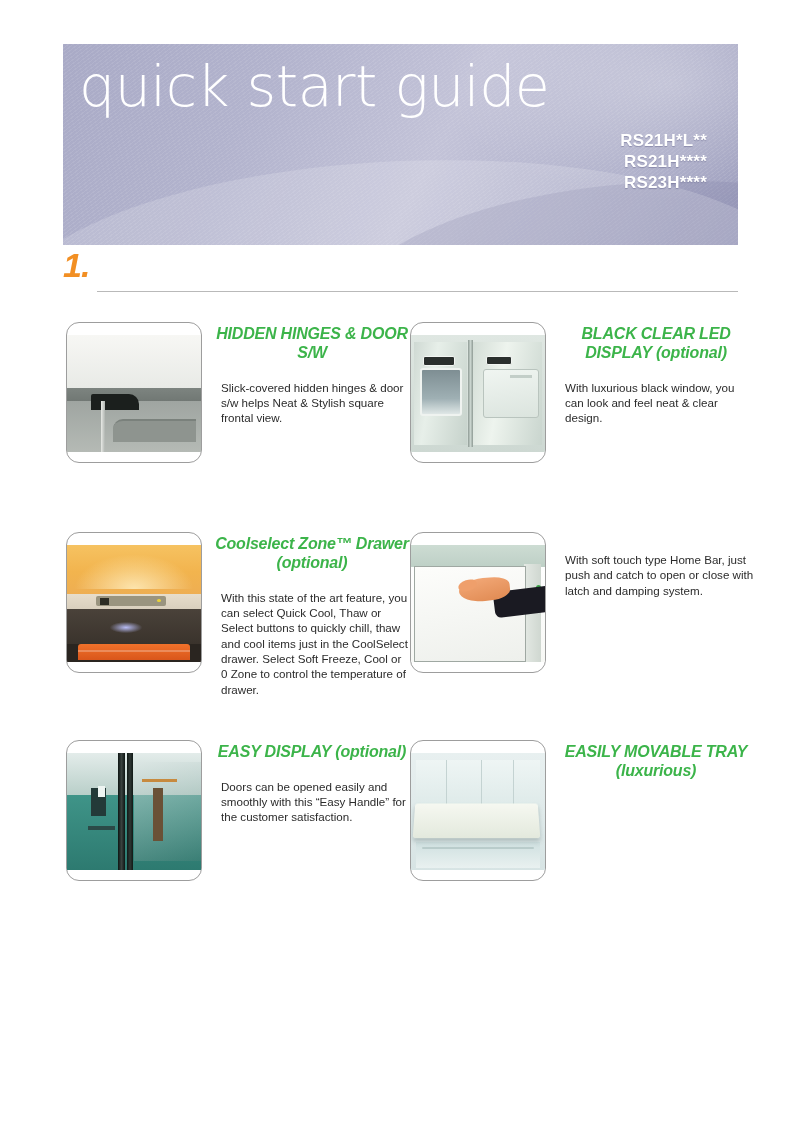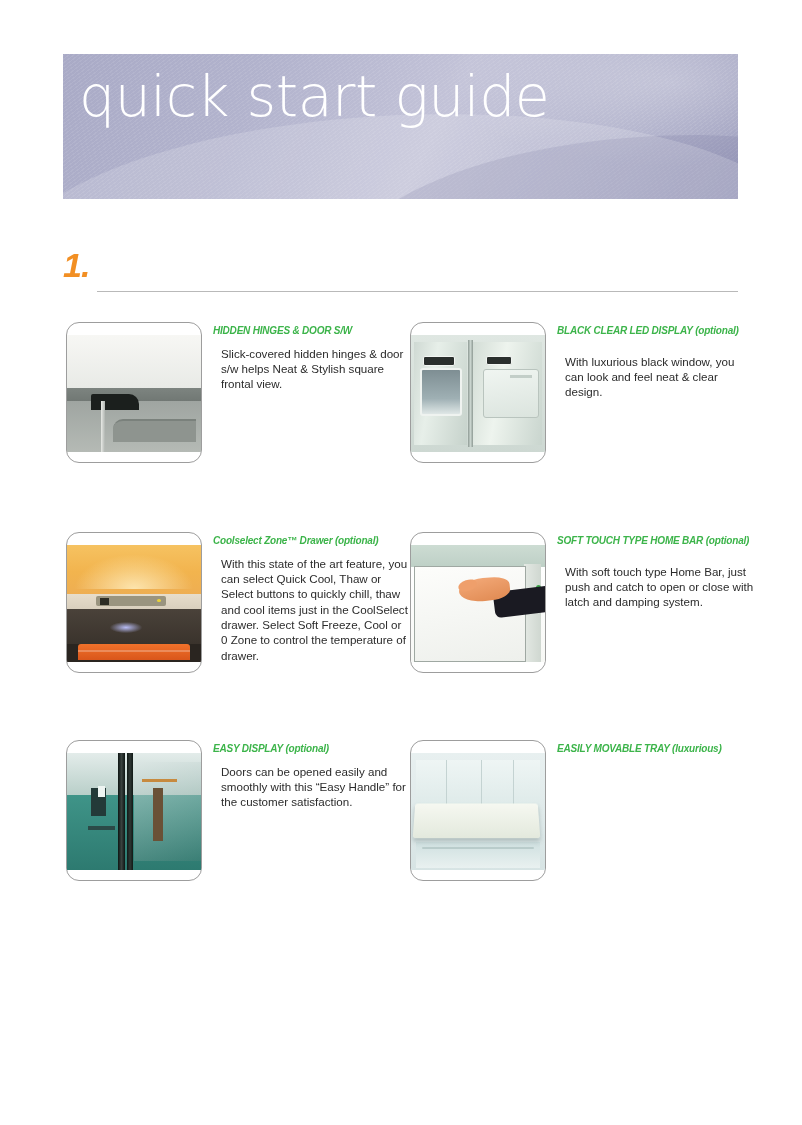--- a/index.html
+++ b/index.html
@@ -12,23 +12,23 @@
     height: 1125px;
     position: relative;
     font-family: "Liberation Sans", sans-serif;
     overflow: hidden;
   }
 
   
   .banner {
     position: absolute;
     left: 63px;
-    top: 54px;
+    top: 44px;
     width: 675px;
-    height: 145px;
+    height: 201px;
     overflow: hidden;
     background: linear-gradient(118deg, #a9aac6 0%, #b2b3cd 28%, #c3c3d8 55%, #b0b1cb 78%, #9b9cbc 100%);
   }
   .banner-texture {
     position: absolute;
     inset: 0;
     background-image: repeating-linear-gradient(
         -38deg,
         rgba(255,255,255,0.085) 0px,
         rgba(255,255,255,0.085) 1px,
@@ -166,27 +166,28 @@
   .feature .txt {
     position: absolute;
     left: 147px;
     top: 3px;
     width: 198px;
   }
   .f-title {
     color: #3cb44a;
     font-weight: bold;
     font-style: italic;
-    font-size: 10px;
+    font-size: 16px;
     line-height: 1.18;
     letter-spacing: -0.2px;
     font-family: "Liberation Sans", sans-serif;
+    text-align: center;
   }
   .f-body {
-    margin-top: 9px;
+    margin-top: 17px;
     margin-left: 8px;
     color: #2b2b2b;
     font-size: 11.6px;
     line-height: 1.32;
     font-family: "Liberation Sans", sans-serif;
   }
   .f-body.tight { margin-top: 17px; }
 
   
   .ph { position:absolute; inset:0; }
@@ -259,20 +260,25 @@
 </style>
 </head>
 <body>
 
 <div class="banner">
   <div class="banner-texture"></div>
   <div class="banner-glow"></div>
   <div class="banner-swoosh2"></div>
   <div class="banner-swoosh"></div>
   <div class="banner-title">quick start guide</div>
+  <div class="banner-models">
+    <div>RS21H*L**</div>
+    <div>RS21H****</div>
+    <div>RS23H****</div>
+  </div>
 </div>
 
 <div class="section-head">
   <span class="section-num">1.</span>
   <div class="section-rule"></div>
 </div>
 
 <div class="features">
 
   <div class="feature" style="left:66px; top:322px;">
@@ -346,21 +352,20 @@
             <div class="frame-r"></div>
             <div class="door"></div>
           <div class="green-dot"></div>
             <div class="arm"></div>
             <div class="hand"></div>
             <div class="thumb"></div>
         </div>
       </div>
     </div>
     <div class="txt">
-      <div class="f-title">SOFT TOUCH TYPE HOME BAR (optional)</div>
       <div class="f-body tight">With soft touch type Home Bar, just push and catch to open or close with latch and damping system.</div>
     </div>
   </div>
 
   <div class="feature" style="left:66px; top:740px;">
     <div class="photo">
       <div class="photo-inner">
         <div class="ph ph-eo">
           <div class="refl-top"></div>
             <div class="teal"></div>

